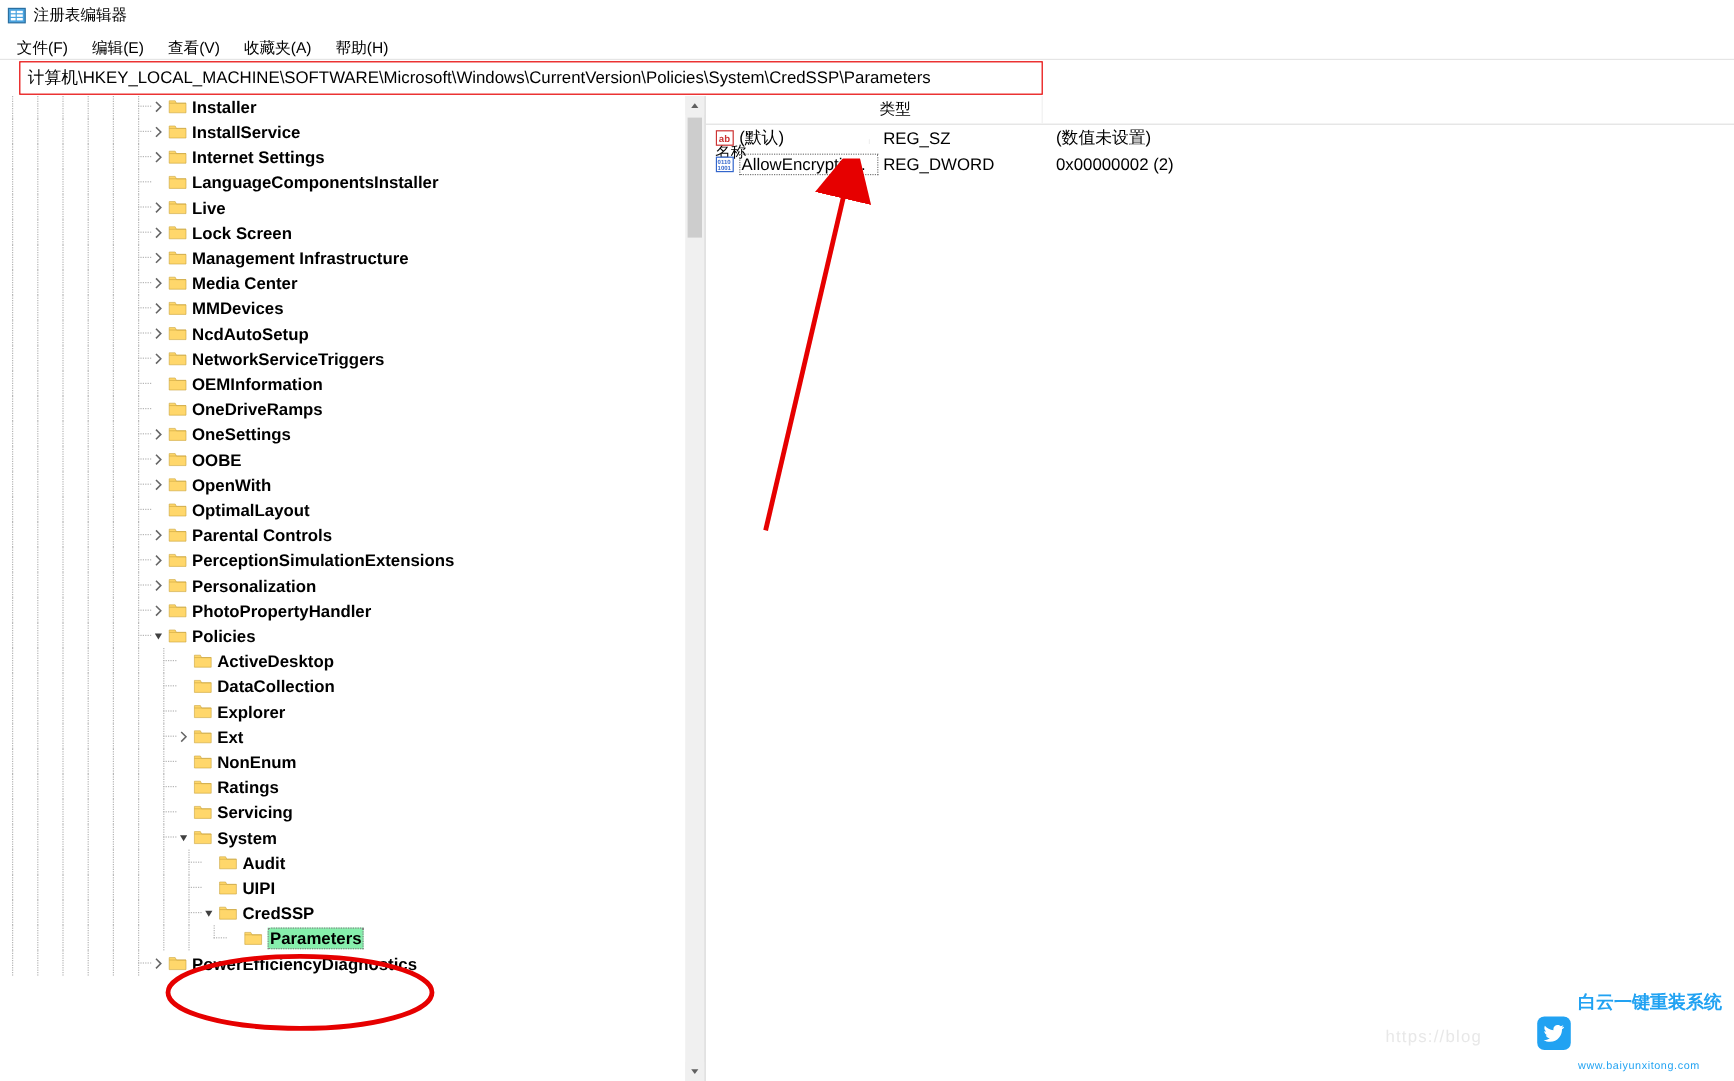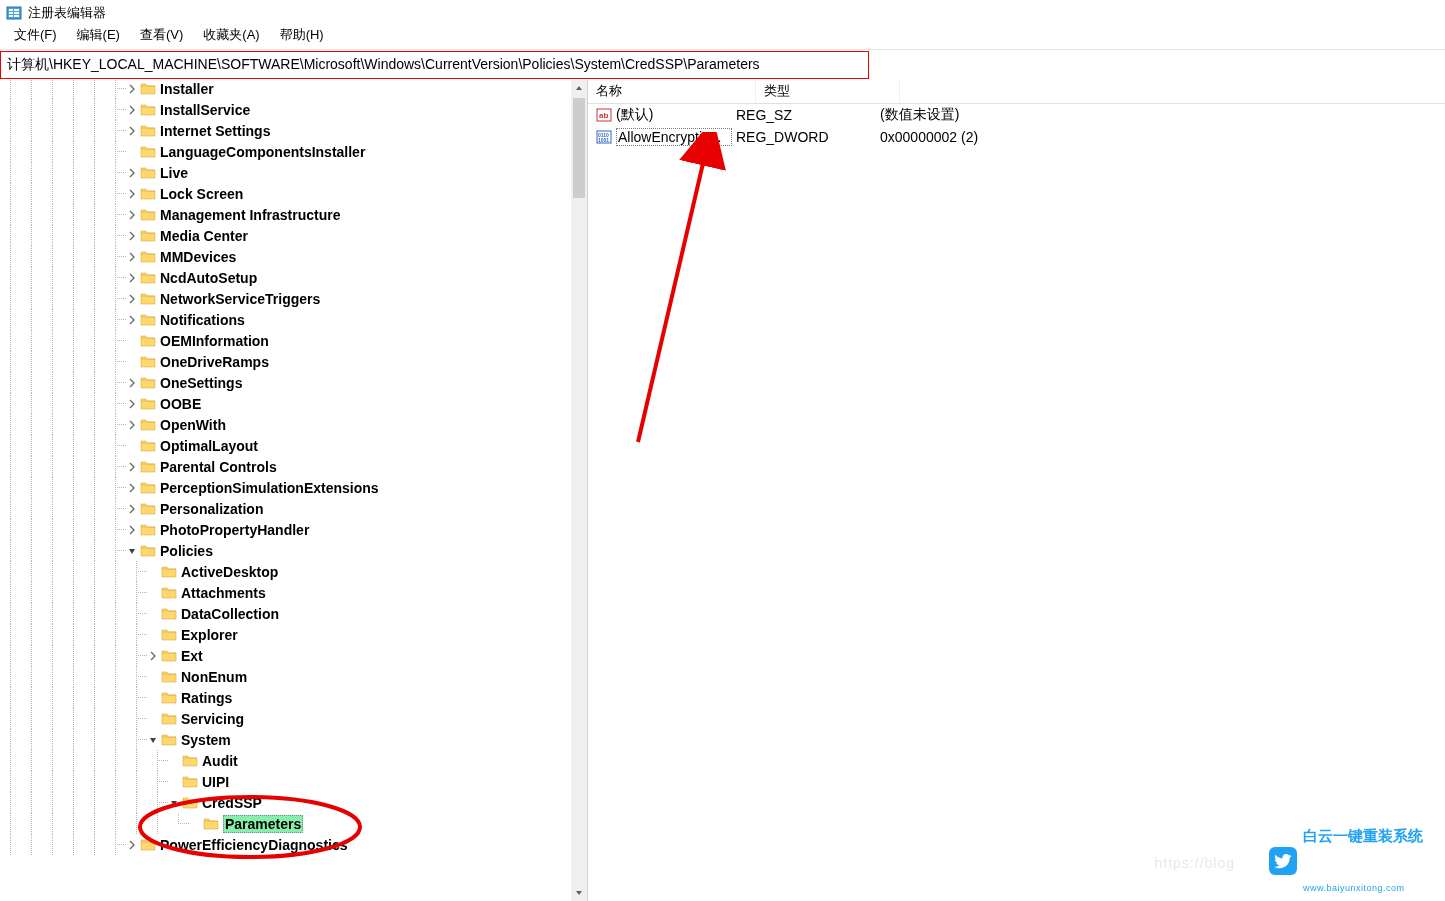--- a/index.html
+++ b/index.html
@@ -1,22 +1,22 @@
 <!DOCTYPE html>
 <html><head>
 <meta charset="utf-8">
 <style>
   * { box-sizing: border-box; }
   html, body { margin: 0; padding: 0; width: 1445px; height: 901px; font-family: "Segoe UI", Tahoma, sans-serif; font-size: 14px; background: #fff; color: #000; overflow: hidden; }
   .titlebar { height: 26px; background: #fff; display: flex; align-items: center; padding: 0 6px; position: relative; }
   .titlebar .icon { width: 16px; height: 16px; margin-right: 6px; }
   .titlebar .title { font-size: 13px; }
-  .menubar { height: 24px; display: flex; align-items: flex-start; padding: 0 4px; border-bottom: 1px solid #e5e5e5; }
+  .menubar { height: 24px; display: flex; align-items: flex-end; padding: 0 4px; border-bottom: 1px solid #e5e5e5; }
   .menubar .item { padding: 0 10px; font-size: 13px; cursor: default; }
-  .addrbar { height: 28px; border: 1px solid #e60000; display: flex; align-items: center; padding: 0 6px; margin: 1px 576px 1px 0; }
+  .addrbar { height: 28px; border: 1px solid #e60000; display: flex; align-items: center; padding: 0 6px; margin: 1px 576px 1px 16px; }
   .addrbar span { font-size: 14px; white-space: nowrap; overflow: hidden; }
   .main { display: flex; height: calc(901px - 26px - 24px - 30px); }
   .tree-pane { width: 588px; border-right: 1px solid #d0d0d0; position: relative; overflow: hidden; }
   .tree { position: absolute; top: -2px; left: 0; width: 572px; }
   .tree-row { display: flex; align-items: center; height: 21px; white-space: nowrap; font-weight: bold; }
   .guides { display: flex; height: 21px; }
   .g { width: 21px; height: 21px; position: relative; flex: 0 0 21px; }
   .g::before { content: ""; position: absolute; left: 10px; top: 0; bottom: 0; border-left: 1px dotted #b5b5b5; }
   .g.h::after { content: ""; position: absolute; left: 10px; right: 0; top: 10px; border-top: 1px dotted #b5b5b5; }
   .g.end::before { bottom: 10px; }
@@ -24,32 +24,32 @@
   .exp svg { display: block; }
   .folder { width: 16px; height: 16px; margin-right: 4px; flex: 0 0 16px; }
   .label { font-size: 14px; }
   .label.sel { border: 1px dotted #888; background: #86efac; padding: 0 1px; }
   .scrollbar { position: absolute; right: 0; top: 0; bottom: 0; width: 16px; background: #f0f0f0; }
   .sb-btn { height: 16px; background: #f0f0f0; display: flex; align-items: center; justify-content: center; }
   .sb-thumb { position: absolute; left: 2px385; right: 2px; width: 12px; background: #cdcdcd; }
   .list-pane { flex: 1; position: relative; }
   .list-header { display: flex; height: 24px; border-bottom: 1px solid #e0e0e0; }
   .list-header .col { padding: 2px 8px; font-size: 13px; border-right: 1px solid #f0f0f0; }
-  .col-name { width: 168px; }
+  .col-name { width: 137px; margin-top: 36px; }
   .col-type { width: 144px; }
   .col-data { flex: 1; }
   .list-row { display: flex; height: 22px; align-items: center; }
   .list-row .ic { width: 16px; height: 16px; margin: 0 4px 0 8px; flex: 0 0 16px; }
   .list-row .nm { width: 116px; font-size: 14px; overflow: hidden; white-space: nowrap; text-overflow: ellipsis; }
   .list-row .nm.sel { border: 1px dotted #7a7a7a; padding: 0 1px; }
   .list-row .tp { width: 144px; font-size: 14px; padding-left: 4px; }
   .list-row .dt { flex: 1; font-size: 14px; padding-left: 4px; }
   .arrow-annot { position: absolute; pointer-events: none; }
   .circle-annot { position: absolute; pointer-events: none; }
-  .watermark { position: absolute; right: 22px; bottom: 8px; display: flex; align-items: center; opacity: 0.98; }
+  .watermark { position: absolute; right: 10px; bottom: 8px; display: flex; align-items: center; opacity: 0.98; }
   .watermark .badge { width: 28px; height: 28px; border-radius: 6px; background: #1da1f2; display: flex; align-items: center; justify-content: center; margin-right: 6px; }
   .watermark .txt { display: flex; flex-direction: column; line-height: 1; }
   .watermark .txt .a { font-size: 15px; font-weight: bold; color: #1da1f2; }
   .watermark .txt .b { font-size: 9px; color: #1da1f2; letter-spacing: 0.5px; margin-top: 41px; }
   .faded { position: absolute; bottom: 30px; right: 210px; color: #e8e8e8; font-size: 14px; letter-spacing: 1px; }
 </style>
 </head>
 <body>
 
 <div class="titlebar">
@@ -301,40 +301,20 @@
         </div>
         <div class="tree-row">
           <div class="guides">
             <div class="g"></div>
             <div class="g"></div>
             <div class="g"></div>
             <div class="g"></div>
             <div class="g"></div>
             <div class="g h"></div>
           </div>
-          <div class="exp">
-            <svg width="10" height="10" viewBox="0 0 10 10">
-              <path d="M3 1 L7 5 L3 9" fill="none" stroke="#666" stroke-width="1.3"></path>
-            </svg>
-          </div>
-          <div class="folder"><svg viewBox="0 0 16 16">
-              <path d="M1 3h5l1 2h8v8H1z" fill="#ffd76b" stroke="#caa33a" stroke-width="0.5"></path>
-              <path d="M1 5h14" stroke="#caa33a" stroke-width="0.5"></path>
-            </svg></div>
-          <div class="label">Notifications</div>
-        </div>
-        <div class="tree-row">
-          <div class="guides">
-            <div class="g"></div>
-            <div class="g"></div>
-            <div class="g"></div>
-            <div class="g"></div>
-            <div class="g"></div>
-            <div class="g h"></div>
-          </div>
           <div class="exp"></div>
           <div class="folder"><svg viewBox="0 0 16 16">
               <path d="M1 3h5l1 2h8v8H1z" fill="#ffd76b" stroke="#caa33a" stroke-width="0.5"></path>
               <path d="M1 5h14" stroke="#caa33a" stroke-width="0.5"></path>
             </svg></div>
           <div class="label">OEMInformation</div>
         </div>
         <div class="tree-row">
           <div class="guides">
             <div class="g"></div>
@@ -536,37 +516,20 @@
             <div class="g"></div>
             <div class="g"></div>
             <div class="g h"></div>
           </div>
           <div class="exp"></div>
           <div class="folder"><svg viewBox="0 0 16 16">
               <path d="M1 3h5l1 2h8v8H1z" fill="#ffd76b" stroke="#caa33a" stroke-width="0.5"></path>
               <path d="M1 5h14" stroke="#caa33a" stroke-width="0.5"></path>
             </svg></div>
           <div class="label">ActiveDesktop</div>
-        </div>
-        <div class="tree-row">
-          <div class="guides">
-            <div class="g"></div>
-            <div class="g"></div>
-            <div class="g"></div>
-            <div class="g"></div>
-            <div class="g"></div>
-            <div class="g"></div>
-            <div class="g h"></div>
-          </div>
-          <div class="exp"></div>
-          <div class="folder"><svg viewBox="0 0 16 16">
-              <path d="M1 3h5l1 2h8v8H1z" fill="#ffd76b" stroke="#caa33a" stroke-width="0.5"></path>
-              <path d="M1 5h14" stroke="#caa33a" stroke-width="0.5"></path>
-            </svg></div>
-          <div class="label">Attachments</div>
         </div>
         <div class="tree-row">
           <div class="guides">
             <div class="g"></div>
             <div class="g"></div>
             <div class="g"></div>
             <div class="g"></div>
             <div class="g"></div>
             <div class="g"></div>
             <div class="g h"></div>

